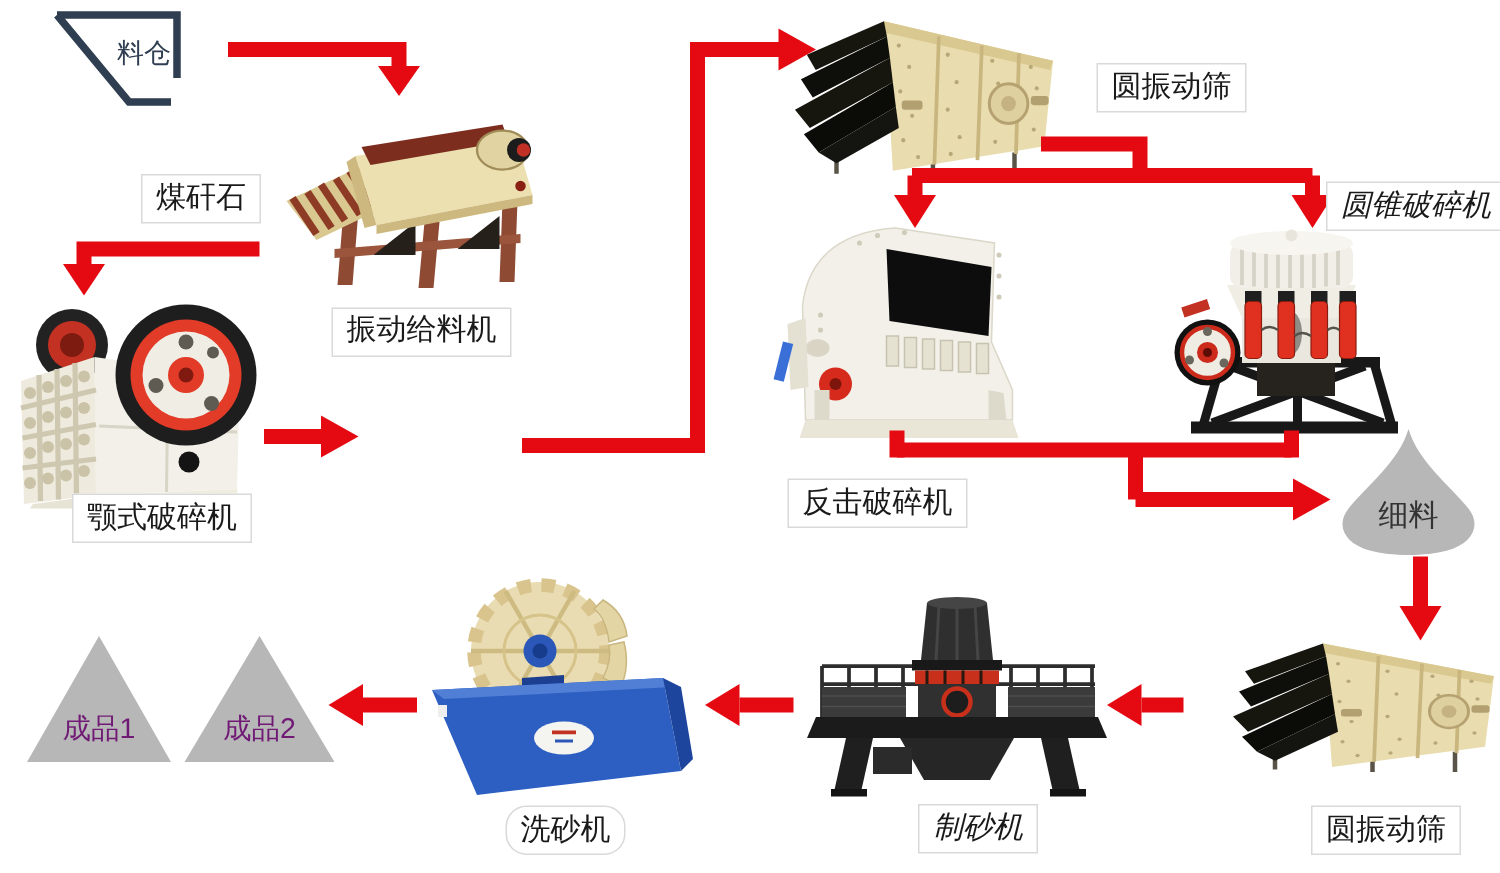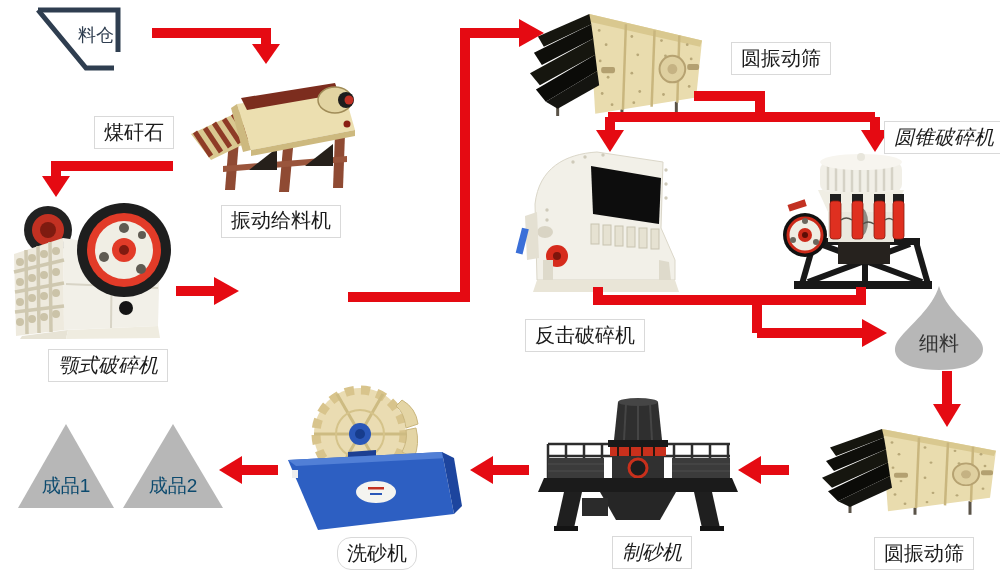--- a/index.html
+++ b/index.html
@@ -22,21 +22,21 @@
   .pile-text {
     position:absolute; left:0; right:0; top:52%; text-align:center;
     font-size:20px; color:var(--pile-text,#333); z-index:3;
   }
   .tri {
     position:absolute; background:var(--pile-gray,#b7b7b7);
     clip-path:polygon(50% 0, 100% 100%, 0 100%); z-index:2;
   }
   .tri-text {
     position:absolute; left:0; right:0; bottom:9px; text-align:center;
-    font-size:19px; color:#0c4a6e;
+    font-size:19px; color:#701a75;
   }
   .connectors { position:absolute; left:0; top:0; z-index:4; pointer-events:none; }
   .fl { fill:none; stroke:var(--arrow-red,#e50a12); stroke-width:10; }
   .fh { fill:var(--arrow-red,#e50a12); }
   .hopper-wrap { position:absolute; z-index:2; }
   .hopper-text {
     position:absolute; left:44px; top:17px; font-size:18px; font-weight:500;
     color:var(--hopper-outline,#2f3e50);
   }
 </style>
@@ -445,21 +445,21 @@
         <polygon class="fh" points="493,456 493,484 470,470"></polygon>
     </g>
     <g>
       <path class="fl" d="M278,470 H242"></path>
         <polygon class="fh" points="242,456 242,484 219,470"></polygon>
     </g>
   </svg>
 
   <span class="mlabel" style="left:94px; top:116px;">煤矸石</span>
   <span class="mlabel" style="left:221px; top:205px;font-family:Liberation Mono, monospace;">振动给料机</span>
-  <span class="mlabel" style="left:48px; top:349px;font-style:italic;">颚式破碎机</span>
+  <span class="mlabel" style="left:48px; top:329px;">颚式破碎机</span>
   <span class="mlabel" style="left:731px; top:42px;">圆振动筛</span>
   <span class="mlabel" style="left:884px; top:121px;font-style:italic;">圆锥破碎机</span>
   <span class="mlabel" style="left:525px; top:319px;">反击破碎机</span>
   <span class="mlabel" style="left:874px; top:537px;">圆振动筛</span>
   <span class="mlabel" style="left:612px; top:536px;font-style:italic;">制砂机</span>
   <span class="mlabel" style="left:337px; top:537px;border-radius:14px;">洗砂机</span>
 
 </div>
 
 </body></html>

